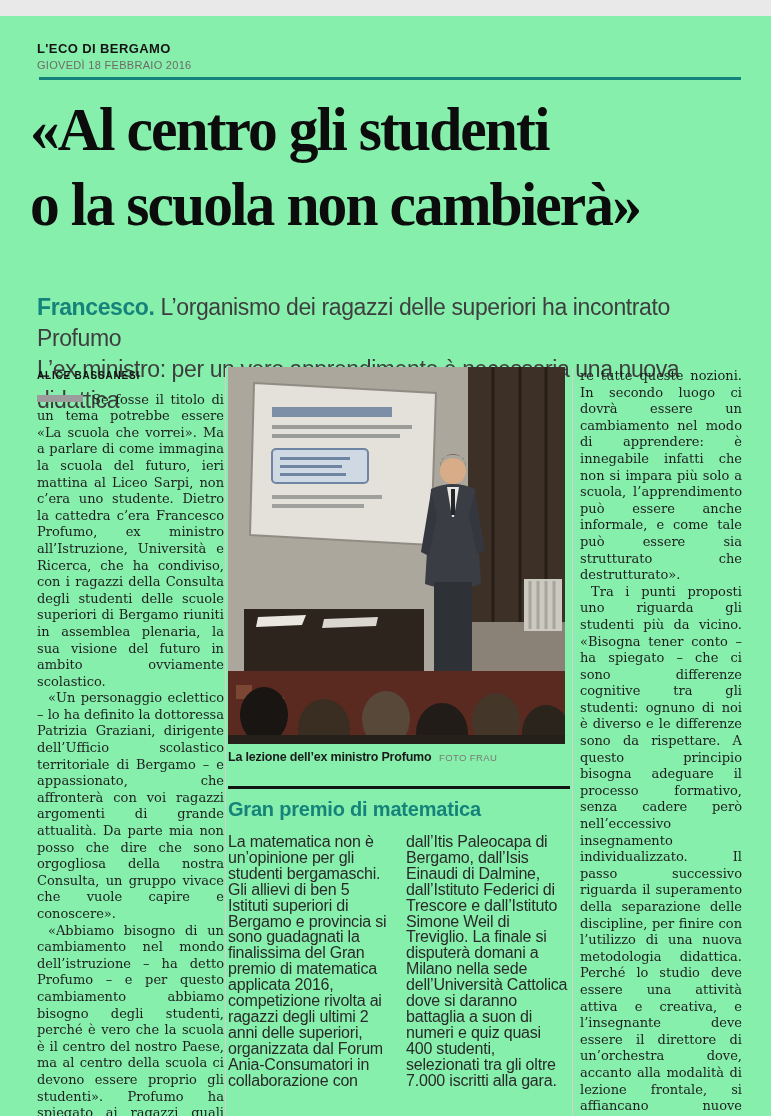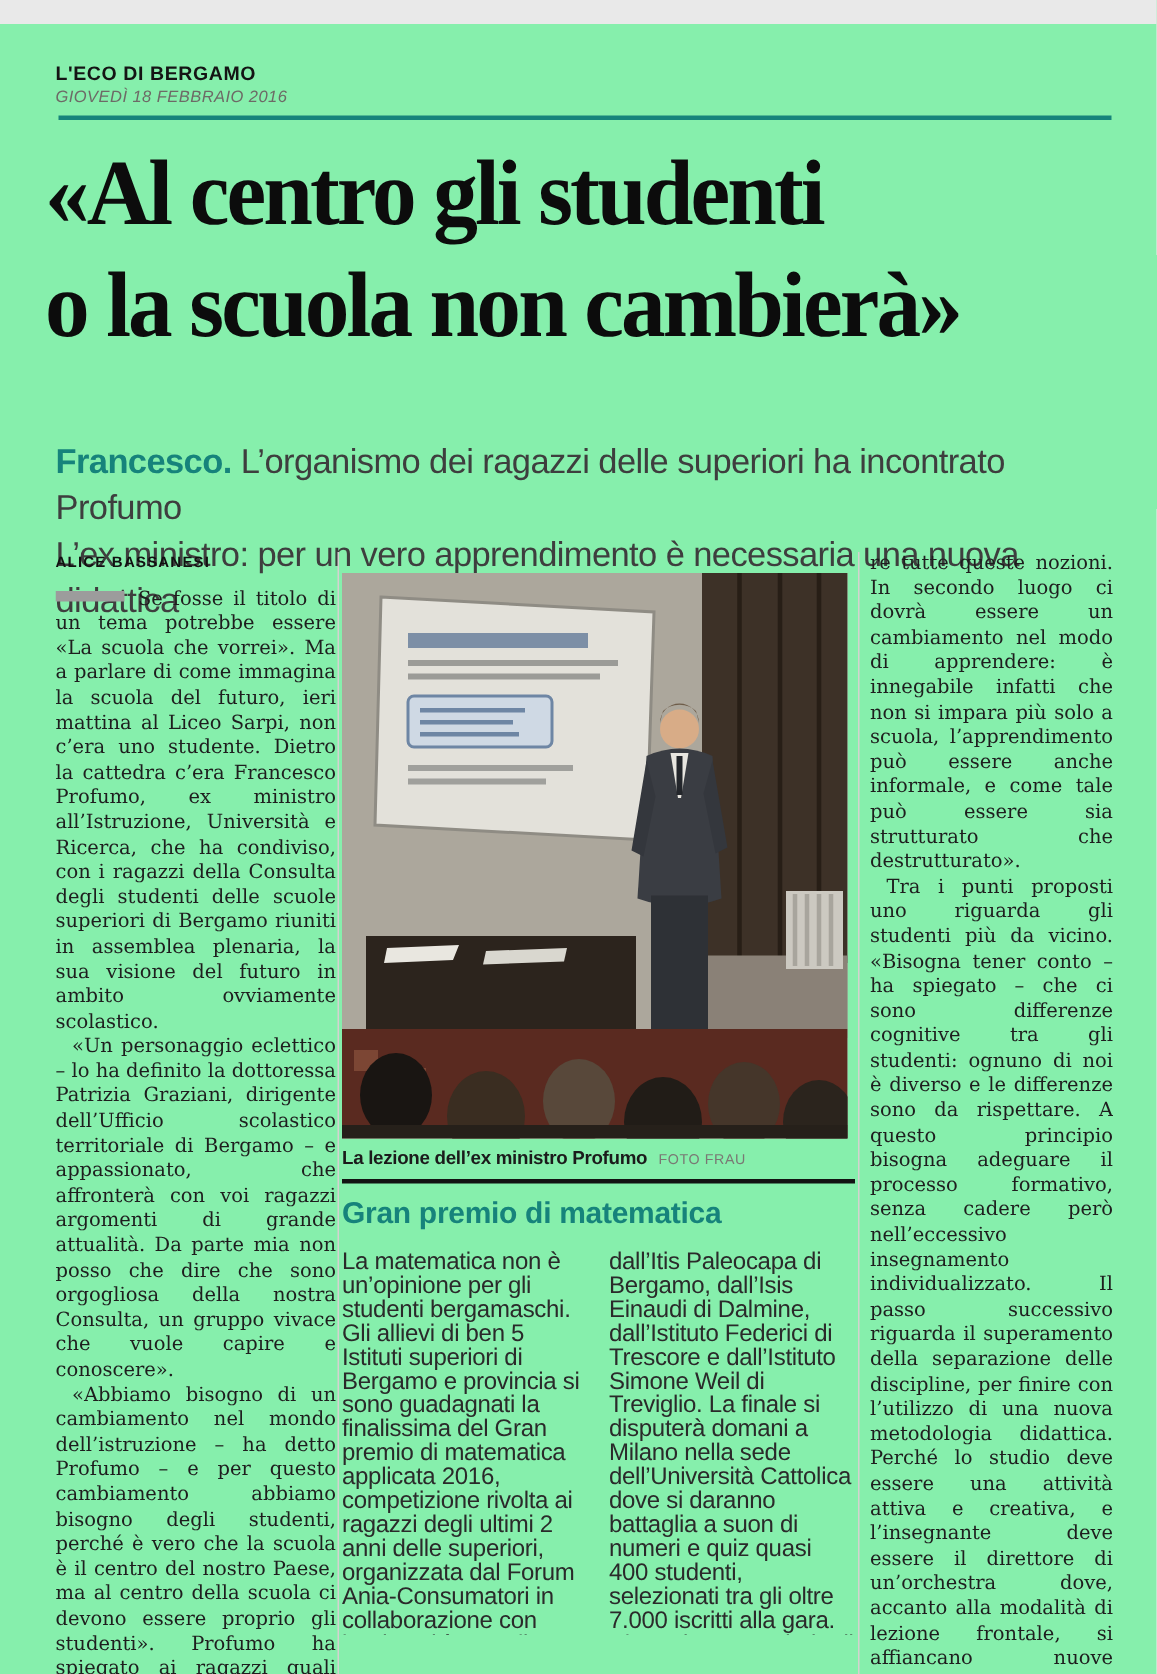--- a/index.html
+++ b/index.html
@@ -5,21 +5,21 @@
   * { margin:0; padding:0; box-sizing:border-box; }
   html,body { background:#e9e9e9; }
   .page {
     position:relative; width:771px; height:1116px; margin:16px auto;
     background:#86efac; overflow:hidden;
     font-family:"Liberation Sans", sans-serif; color:#1f1f1f;
   }
   
   .masthead { position:absolute; left:37px; top:25px; }
   .mast-title { font-size:13px; font-weight:bold; letter-spacing:.4px; color:#141414; }
-  .mast-date  { font-size:11px; color:#6d6a66; margin-top:3px; letter-spacing:.3px;font-style:italic; }
+  .mast-date  { font-size:11px; color:#6d6a66; margin-top:3px; letter-spacing:.3px; }
   .rule-teal  { position:absolute; left:39px; top:61px; width:702px; height:3px; background:#16837B; }
   
   .headline {
     position:absolute; left:30px; top:76px; width:745px;
     font-family:"Liberation Serif", serif; font-weight:bold; color:#0c0c0c;
     font-size:62px; line-height:75px; letter-spacing:-2px;
     transform:scaleX(.96); transform-origin:left top; white-space:nowrap;
   }
   
   .standfirst { position:absolute; left:37px; top:276px; width:712px;
@@ -33,21 +33,21 @@
   .col-right { left:580px; width:162px; }
   .byline { font-family:"Liberation Sans", sans-serif; font-weight:bold;
     font-size:10px; letter-spacing:.8px; color:#111; margin-bottom:7px; }
   .col p { margin:0; }
   .col p.indent { text-indent:11px; }
   .lead-bar { display:inline-block; width:46px; height:7px; background:#9c9c9c;
     margin-right:9px; vertical-align:2px; }
   .vrule { position:absolute; top:352px; height:758px; width:1px; background:#d4d2cf; }
   .vrule-1 { left:225px; } .vrule-2 { left:572px; }
   
-  .photo-block { position:absolute; left:228px; top:366px; width:382px; }
+  .photo-block { position:absolute; left:228px; top:351px; width:382px; }
   .photo-block svg { display:block; width:337px; height:377px; background:#9a958c; }
   .caption { margin-top:6px; font-size:12.5px; color:#1b1b1b; }
   .caption .cap-main { font-weight:bold; letter-spacing:-.2px; }
   .caption .cap-credit { font-size:9.5px; color:#7a7874; letter-spacing:.4px; margin-left:4px; }
   
   .sub { position:absolute; left:228px; top:770px; width:342px; height:346px; overflow:hidden; }
   .black-rule { width:342px; height:3px; background:#131313; }
   .sub-kicker { margin-top:9px; font-size:20px; font-weight:bold; color:#16837B; letter-spacing:-.2px; }
   .sub-headline { margin-top:5px; font-size:21px; font-weight:bold; color:#131313; letter-spacing:-.4px; }
   .sub-cols { margin-top:13px; display:flex; gap:14px; }

